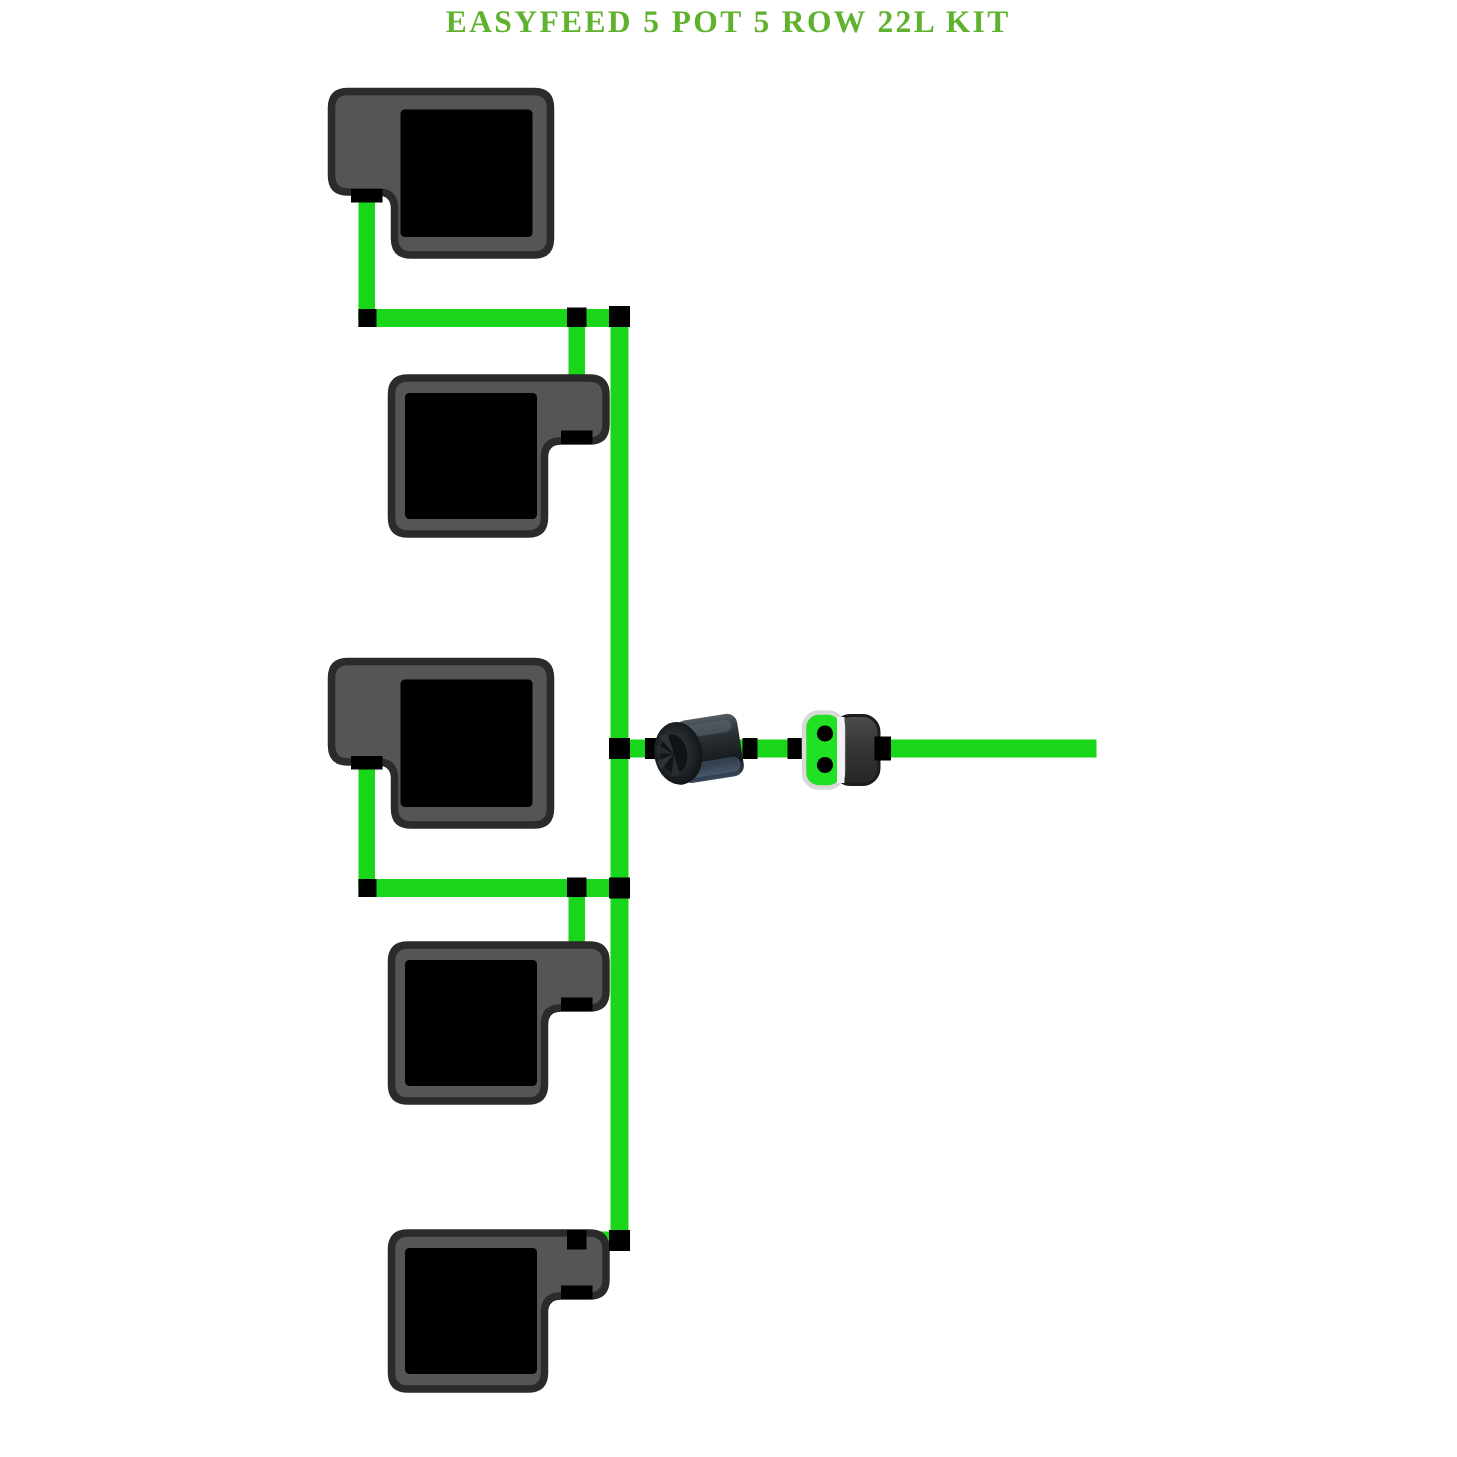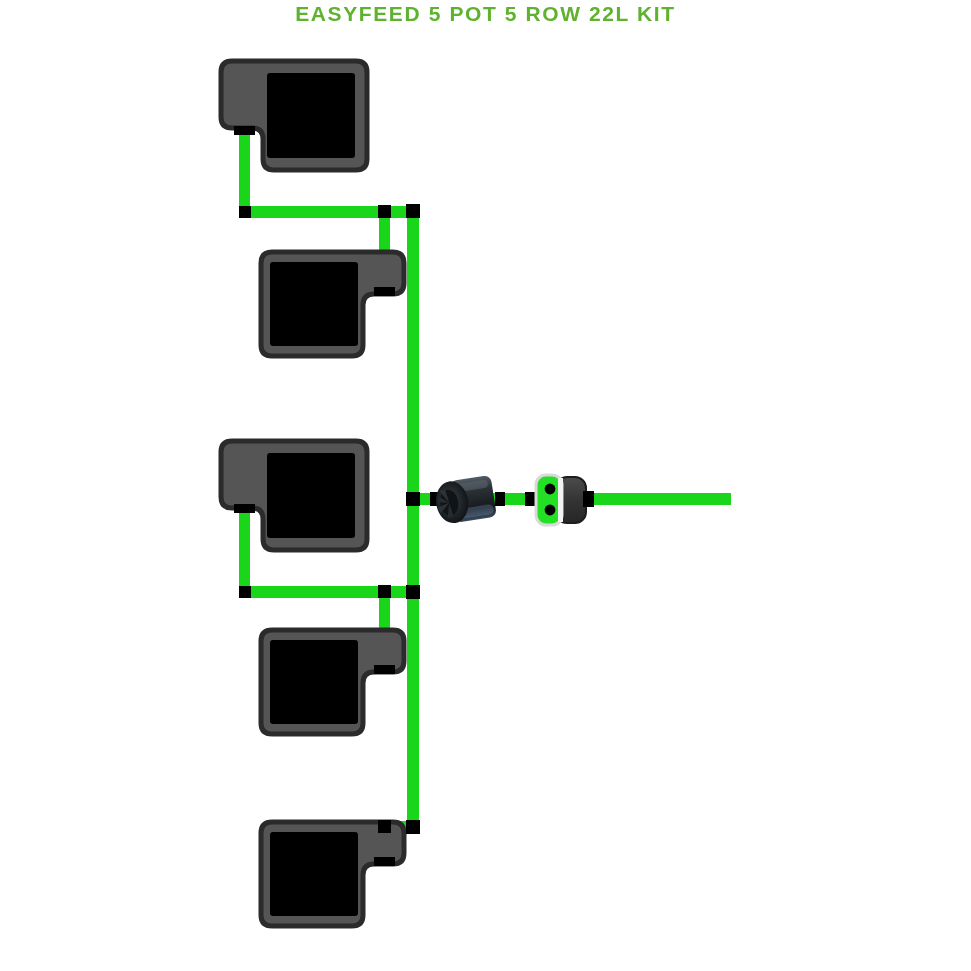--- a/index.html
+++ b/index.html
@@ -24,21 +24,21 @@
     top: 0px;
     left: 0px;
     width: 971px;
     height: 30px;
     line-height: 28px;
     text-align: center;
     color: #5fb22e;
     font-size: 21px;
     font-weight: bold;
     letter-spacing: 1.6px;
-    font-family: Liberation Sans, sans-serif;
+    font-family: Liberation Serif, serif;
     white-space: nowrap;
     user-select: none;
   }
   #stage {
     position: absolute;
     top: 0;
     left: 0;
     width: 971px;
     height: 971px;
   }

